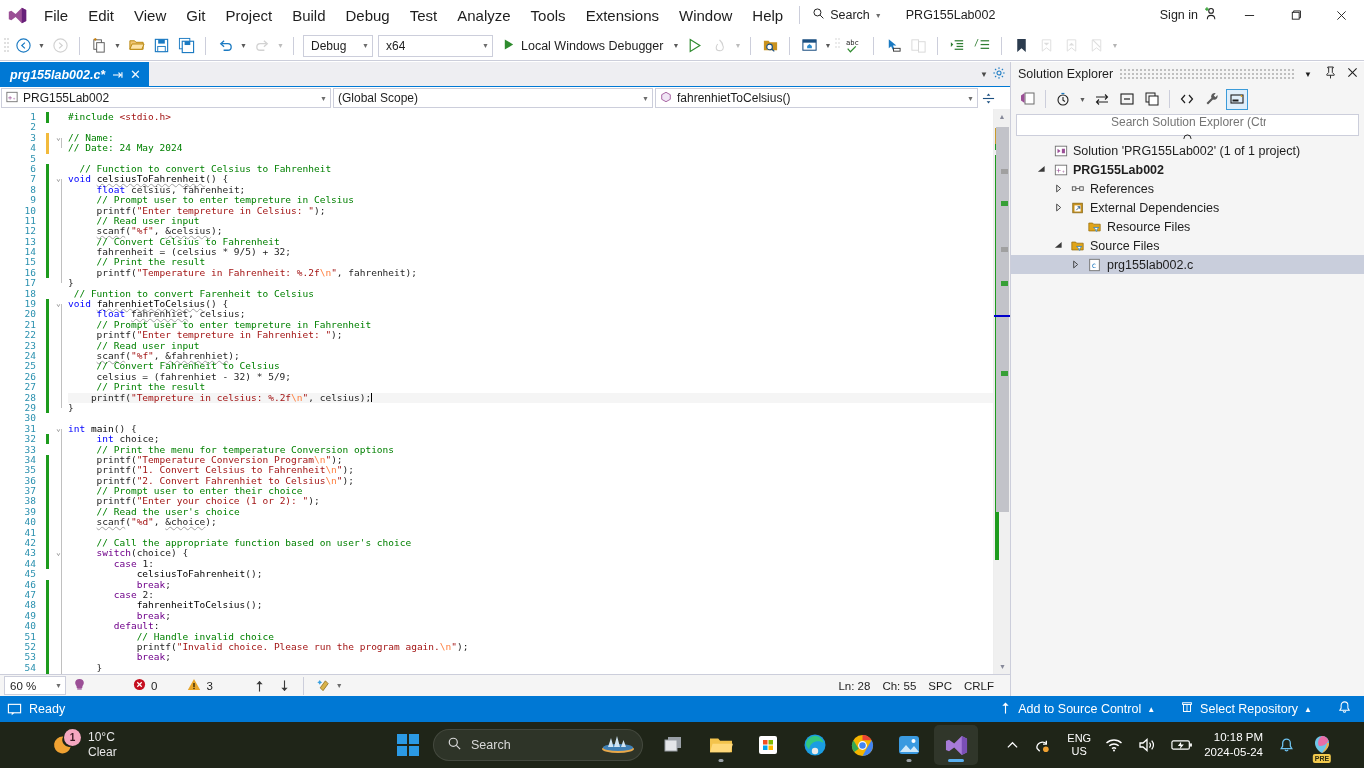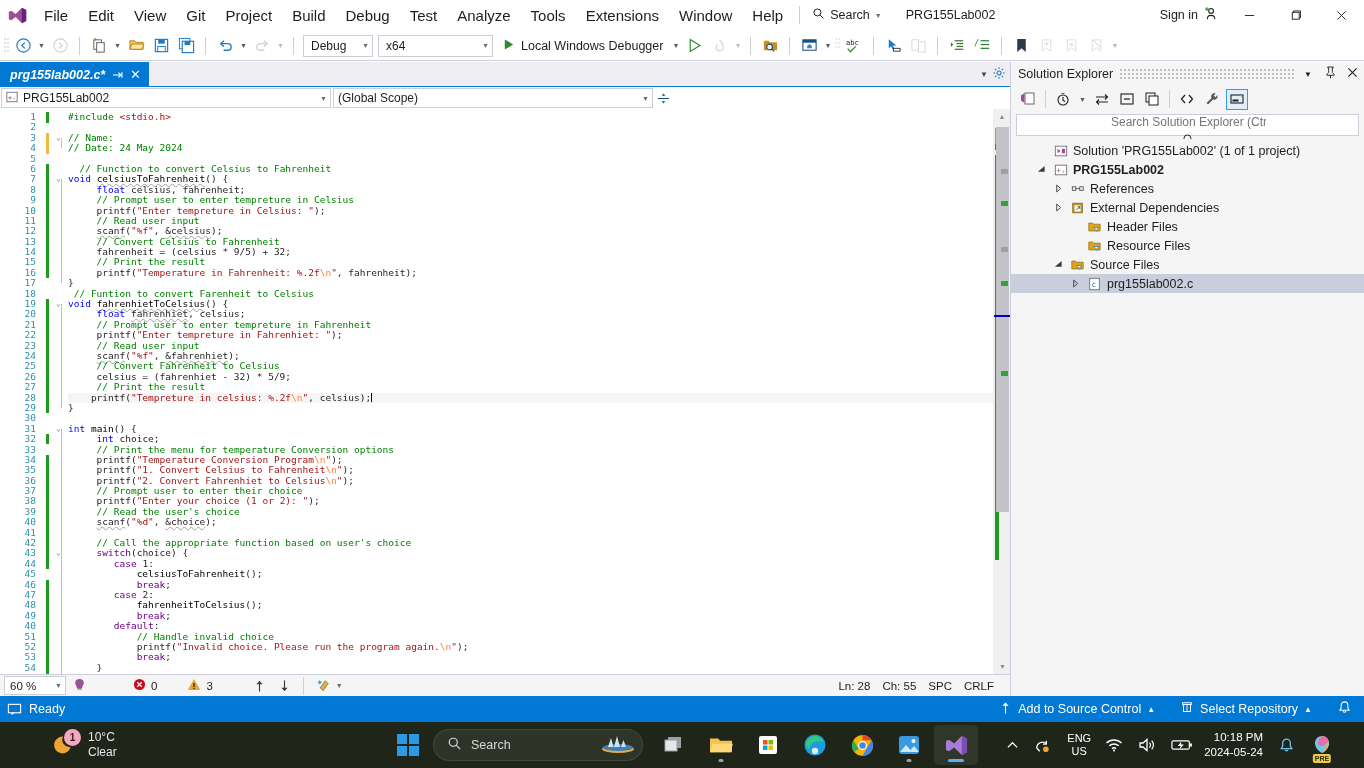--- a/index.html
+++ b/index.html
@@ -542,20 +542,31 @@
                   <rect x="1" y="1.5" width="12" height="11" fill="#fff" stroke="#6d6d6d" stroke-width="1"></rect>
                   <text x="2.2" y="10" font-size="8" fill="#9b4f96" font-family="monospace">+₊</text>
                 </svg>
             </span>
             <span>PRG155Lab002</span>
           </span>
           <span class="nc-car">▼</span>
         </div>
         <div class="navcombo" style="width:320px;">
           <span class="nc-left">(Global Scope)</span>
+          <span class="nc-car">▼</span>
+        </div>
+        <div class="navcombo" style="width:323px;">
+          <span class="nc-left">
+            <span>
+              <svg width="12" height="12" viewBox="0 0 14 14">
+                  <path d="M7 1.5 12 4.3v5.4L7 12.5 2 9.7V4.3z" fill="#f0e6f5" stroke="#9b4f96" stroke-width="1"></path>
+                </svg>
+            </span>
+            <span>fahrenhietToCelsius()</span>
+          </span>
           <span class="nc-car">▼</span>
         </div>
         <div style="width:16px;display:flex;align-items:center;justify-content:center;">
           <svg width="13" height="13" viewBox="0 0 14 14">
               <line x1="1" y1="7" x2="13" y2="7" stroke="#1b4f80" stroke-width="1.2"></line>
               <path d="M7 1.5 5 4h4zM7 12.5 5 10h4z" fill="#1b4f80"></path>
             </svg>
         </div>
       </div>
 
@@ -906,30 +917,20 @@
             <span>External Dependencies</span>
           </div>
           <div class="tr" style="padding-left: 57px;">
             <span class="tw"></span>
             <span class="ticon">
               <svg width="15" height="14" viewBox="0 0 16 16">
                 <path d="M1.5 12.5V3.5h4.4l1.1 1.3h7.5v7.7z" fill="#e0a419" stroke="#9a7212" stroke-width="0.9"></path>
                 <path d="M7 8.5h6l-2.3 2.3v2.2l-1.4-.8v-1.4z" fill="#fff" stroke="#2a7fc1" stroke-width="0.9"></path>
               </svg>
             </span>
-            <span>Header Files</span>
-          </div>
-          <div class="tr" style="padding-left: 57px;">
-            <span class="tw"></span>
-            <span class="ticon">
-              <svg width="15" height="14" viewBox="0 0 16 16">
-                <path d="M1.5 12.5V3.5h4.4l1.1 1.3h7.5v7.7z" fill="#e0a419" stroke="#9a7212" stroke-width="0.9"></path>
-                <path d="M7 8.5h6l-2.3 2.3v2.2l-1.4-.8v-1.4z" fill="#fff" stroke="#2a7fc1" stroke-width="0.9"></path>
-              </svg>
-            </span>
             <span>Resource Files</span>
           </div>
           <div class="tr" style="padding-left: 40px; align-items: center;">
             <span class="tw">
               <svg width="9" height="9" viewBox="0 0 10 10">
                 <path d="M1 7.5 8.5 7.5 8.5 1z" fill="#3a3a3a"></path>
               </svg>
             </span>
             <span class="ticon">
               <svg width="15" height="14" viewBox="0 0 16 16">

